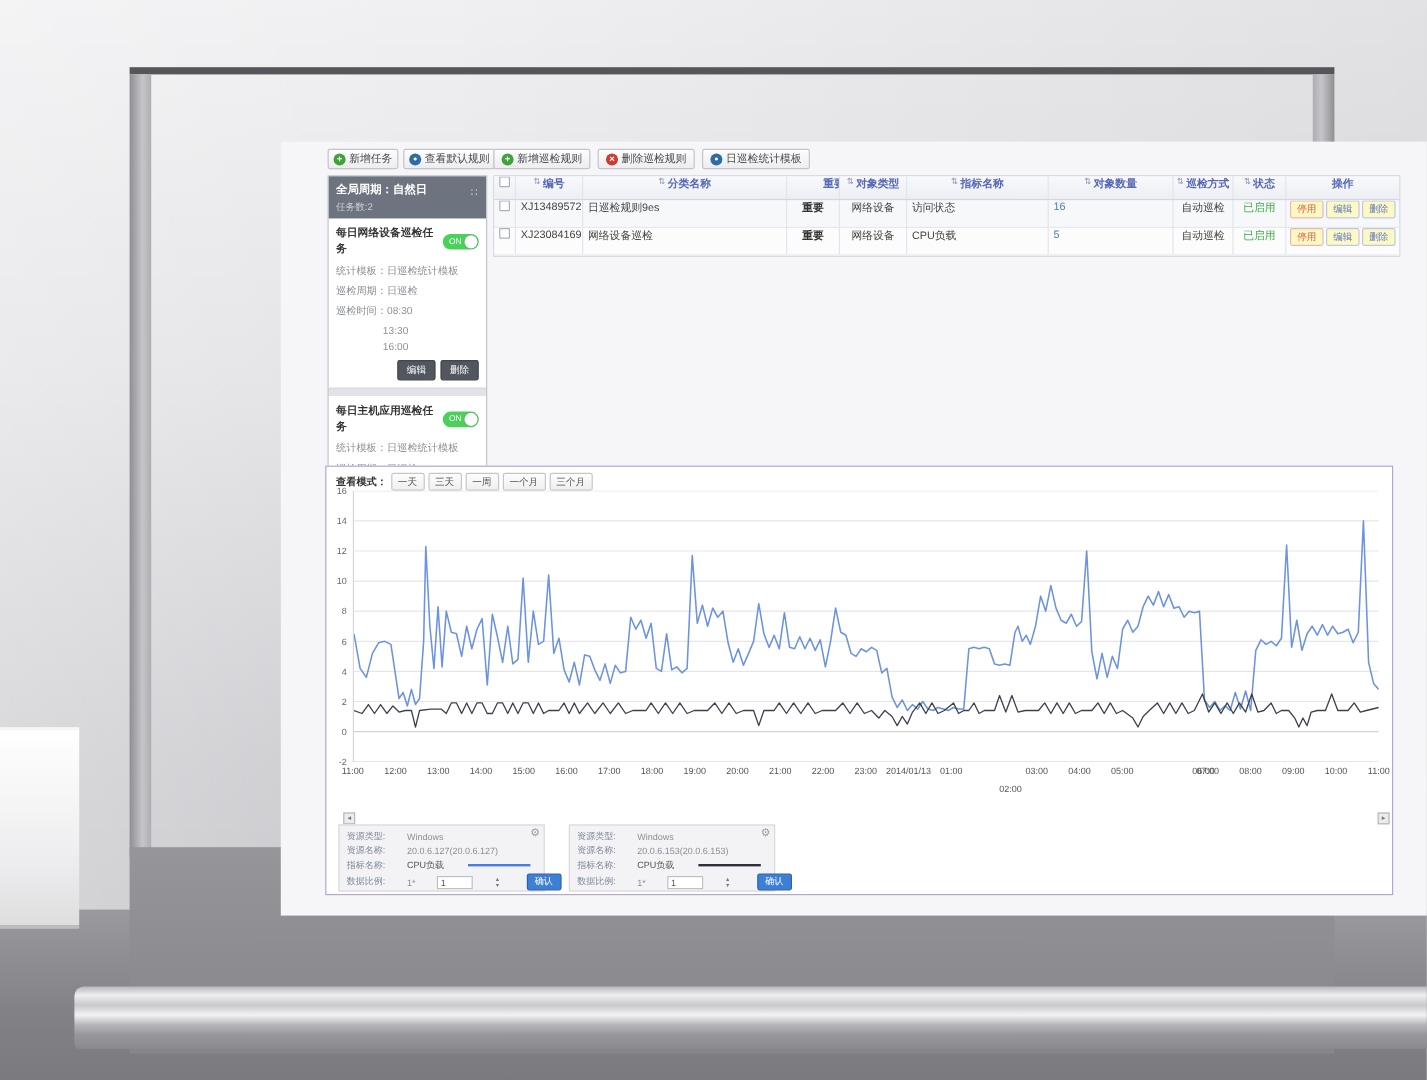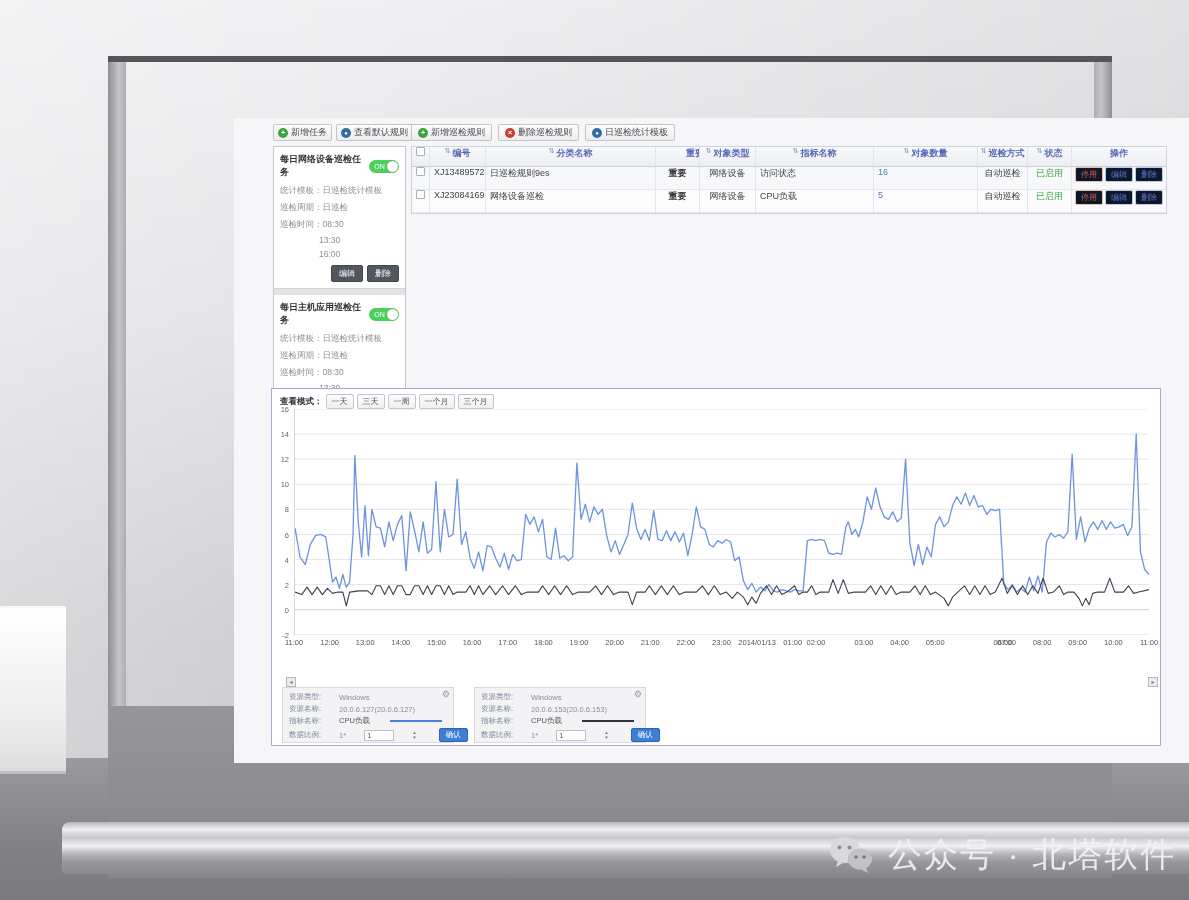--- a/index.html
+++ b/index.html
@@ -81,21 +81,21 @@
   .head .gc { height:19px; }
   .gc:last-child { border-right:none; }
   .c0{width:18px;} .c1{width:56px; justify-content:flex-start;} .c2{width:170px; justify-content:flex-start;}
   .c3{width:44px;gap:47px;} .c4{width:56px;} .c5{width:118px; justify-content:flex-start;}
   .c6{width:104px; justify-content:flex-start;} .c7{width:50px;} .c8{width:44px;} .c9{flex:1;}
   .head .gc{ justify-content:center; }
   .sort { color:#8a93c0; font-size:7px; font-weight:normal; }
   .chk { width:9px; height:9px; border:1px solid #aab0ba; background:#fff; border-radius:1px; cursor:pointer; }
   .link { color:#4a7ec0; cursor:pointer; }
   .ok { color:#3cab46; }
-  .mini { font-size:8px; padding:1px 5px; border-radius:2px; background:#0f172a; cursor:pointer; }
+  .mini { font-size:8px; padding:1px 5px; border-radius:2px; background:#fef9c3; cursor:pointer; }
   .mini.stop { color:#d9604f; border:1px solid #e7b9b0; }
   .mini.blue { color:#5b78c8; border:1px solid #bcc8e8; }
 
   
   .chart-box { position:absolute; left:37px; top:270px; width:890px; height:358px;
     background:#fff; border:1px solid #b3a6cf; }
   .vm-row { position:absolute; left:8px; top:5px; display:flex; align-items:center; gap:3px; }
   .vm-label { font-weight:bold; color:#333; font-size:8.5px; }
   .vm-btn { font-size:8px; color:#555; border:1px solid #c6c6ca; background:linear-gradient(180deg,#fdfdfd,#efeff1);
     padding:1px 5px; border-radius:2px; cursor:pointer; }
@@ -155,20 +155,25 @@
             <span class="circ" style="background:#3fa23a">+</span>
             <span>新增任务</span>
           </div>
           <div class="btn">
             <span class="circ" style="background:#2e6da4;font-size:6px">●</span>
             <span>查看默认规则</span>
           </div>
         </div>
 
         <div class="task-panel">
+          <div class="panel-head">
+            <div class="t">全局周期：自然日</div>
+            <div class="s">任务数:2</div>
+            <div class="handle">∷</div>
+          </div>
 
           <div class="card">
             <div class="card-title">
               <span class="tt">每日网络设备巡检任务</span>
               <span class="toggle">
                 <span>ON</span>
                 <span class="knob"></span>
               </span>
             </div>
             <div class="kv">
@@ -380,21 +385,21 @@
             <div class="xlab" style="left: 178.125px;">16:00</div>
             <div class="xlab" style="left: 213.75px;">17:00</div>
             <div class="xlab" style="left: 249.375px;">18:00</div>
             <div class="xlab" style="left: 285px;">19:00</div>
             <div class="xlab" style="left: 320.625px;">20:00</div>
             <div class="xlab" style="left: 356.25px;">21:00</div>
             <div class="xlab" style="left: 391.875px;">22:00</div>
             <div class="xlab" style="left: 427.5px;">23:00</div>
             <div class="xlab" style="left: 463.125px;">2014/01/13</div>
             <div class="xlab" style="left: 498.75px;">01:00</div>
-            <div class="xlab" style="left: 522px;">02:00</div>
+            <div class="xlab" style="left: 548px; margin-top: 15px;">02:00</div>
             <div class="xlab" style="left: 570px;">03:00</div>
             <div class="xlab" style="left: 605.625px;">04:00</div>
             <div class="xlab" style="left: 641.25px;">05:00</div>
             <div class="xlab" style="left: 709px;">06:00</div>
             <div class="xlab" style="left: 712.5px;">07:00</div>
             <div class="xlab" style="left: 748.125px;">08:00</div>
             <div class="xlab" style="left: 783.75px;">09:00</div>
             <div class="xlab" style="left: 819.375px;">10:00</div>
             <div class="xlab" style="left: 855px;">11:00</div>
           </div>
@@ -459,28 +464,13 @@
                 </span>
               <span class="confirm">确认</span>
             </div>
           </div>
         </div>
       </div>
     </div>
 
   </div>
 
-  <div class="watermark">
-    <span class="wm-icon">
-      <svg width="46" height="40" viewBox="0 0 46 40">
-        <ellipse cx="17" cy="15" rx="15" ry="13" fill="#d9d9db"></ellipse>
-        <circle cx="11.5" cy="12.5" r="2" fill="#8e8e92"></circle>
-          <circle cx="21.5" cy="12.5" r="2" fill="#8e8e92"></circle>
-        <path d="M10 26 L8 32 L15 28 Z" fill="#d9d9db"></path>
-        <ellipse cx="32" cy="24" rx="12" ry="10.5" fill="#c2c2c6"></ellipse>
-        <circle cx="28" cy="22" r="1.7" fill="#77777b"></circle>
-          <circle cx="36" cy="22" r="1.7" fill="#77777b"></circle>
-        <path d="M38 33 L40 38 L33 34.5 Z" fill="#c2c2c6"></path>
-      </svg>
-    </span>
-    <span>公众号 · 北塔软件</span>
-  </div>
 </div>
 
 </body></html>

